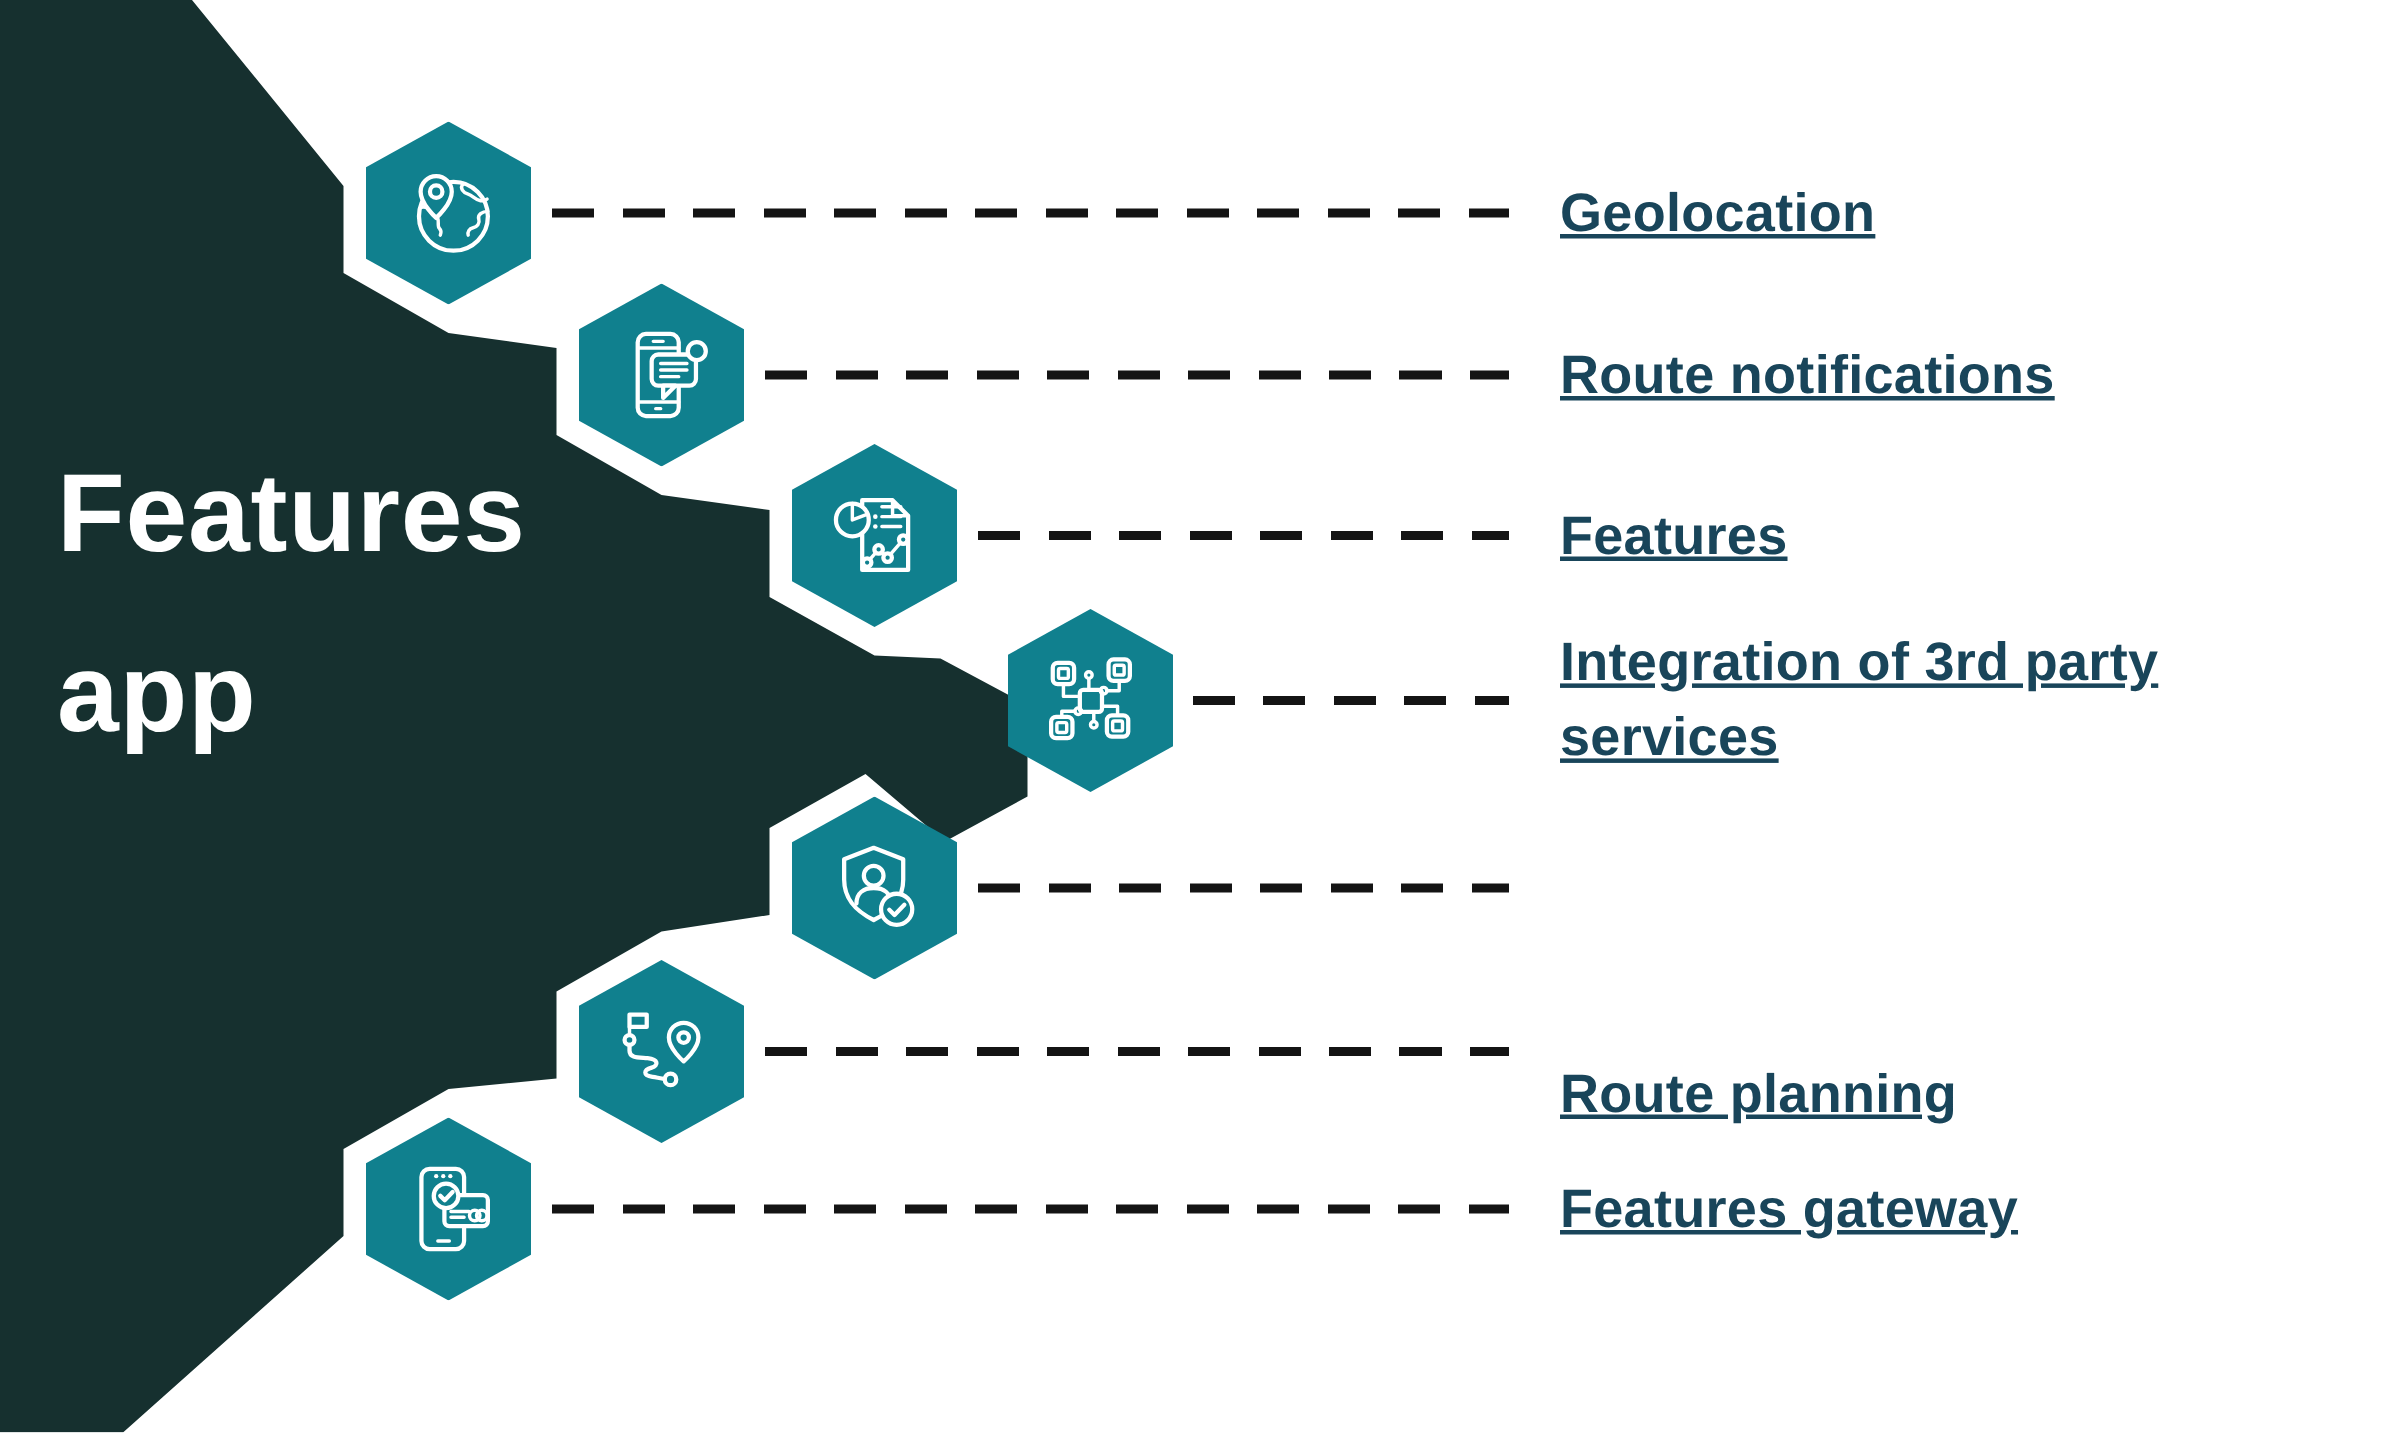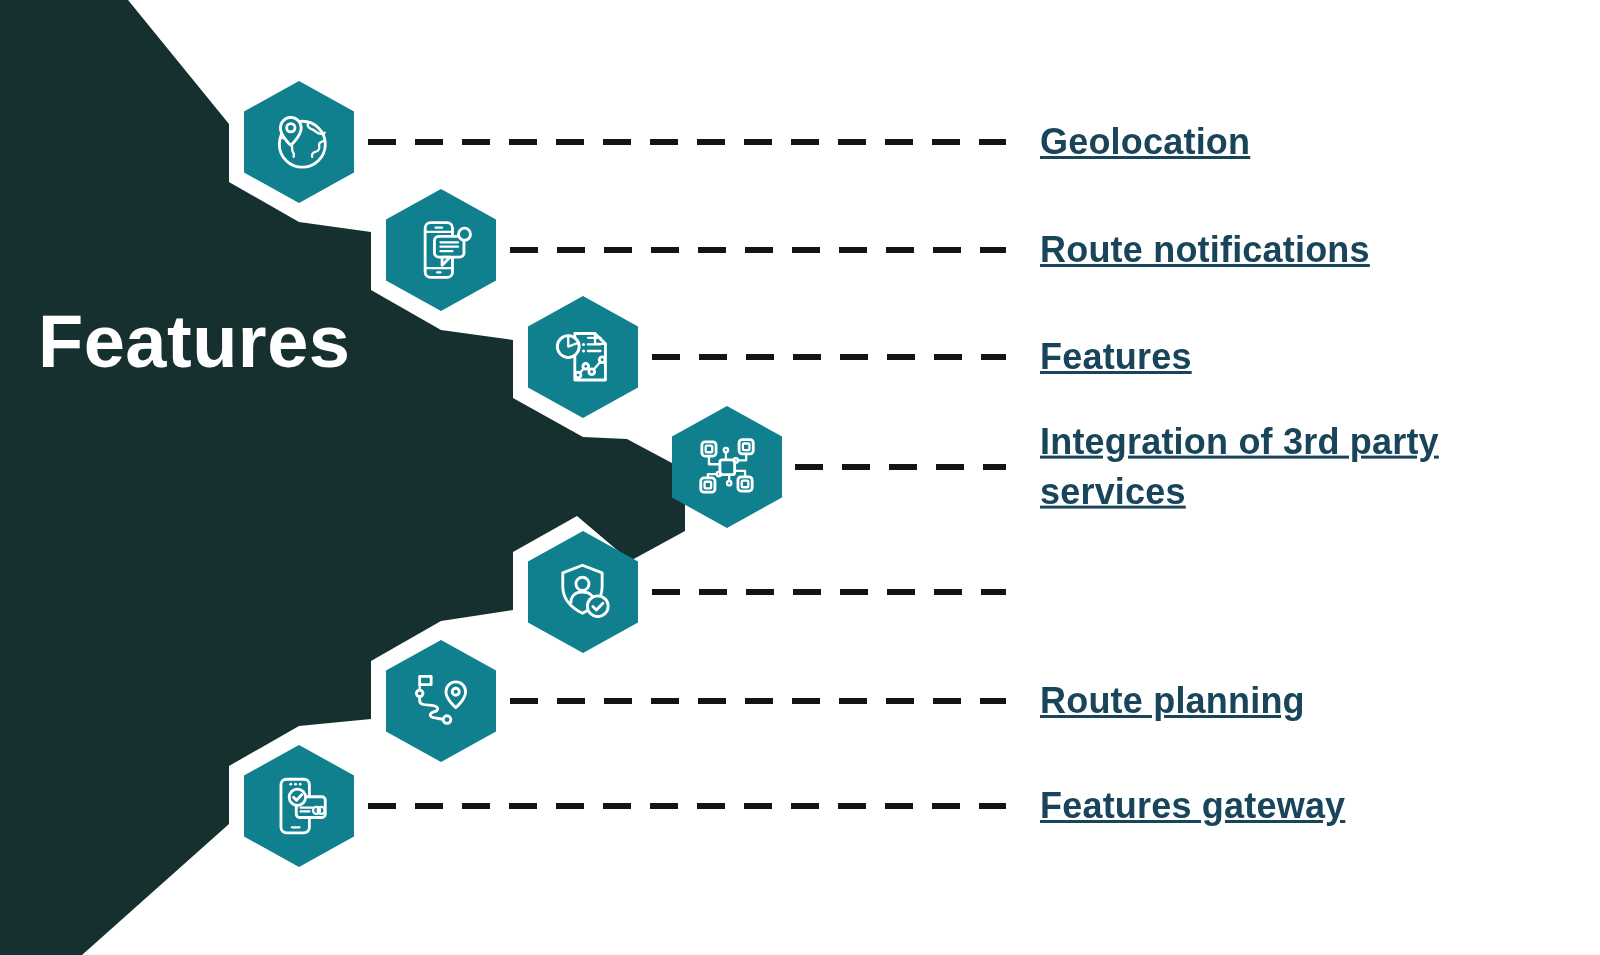--- a/index.html
+++ b/index.html
@@ -57,20 +57,21 @@
 <body>
 
 <div class="canvas">
 
   <svg class="triangle-svg" viewBox="0 0 1600 955" preserveAspectRatio="none">
     <polygon points="0,0 128,0 229,124 229,182 299,222 371,232 371,290 441,330 513,340 513,398 583,437 627,439 685,470 685,531 630,561 577,516 513,552 513,610 441,621 371,661 371,719 299,726 229,766 229,824 82,955 0,955"></polygon>
   </svg>
 
   <h1 class="title">
     <span>Features</span>
+    <span>app</span>
   </h1>
 
   <div class="hex" style="left:244px;top:81px">
     <svg class="icon" viewBox="0 0 64 64">
       <circle cx="35" cy="34" r="21"></circle>
       <path class="thin" d="M41 14 c-2.5 3 0 5.5 3 6.5 c3 1 4 3.5 7.5 4 c1.5 0.2 3 -0.3 4 -1"></path>
       <path class="thin" d="M56 31 c-3.5 0 -6.5 2 -5.5 5 c0.7 2.2 -1 4.5 -3.5 5 c-2.5 0.5 -3.5 2.5 -3 4.5"></path>
       <path class="thin" d="M15.5 28.5 c2.5 -0.5 5 0.5 5.5 2.5 c0.5 2.5 3.5 2 4.5 4.5 c0.8 2 -0.5 4.5 1 6 c1.2 1.2 1 2.8 0.5 4"></path>
       <path class="fill-teal" d="M24.5 9.5 a9.5 9.5 0 0 1 9.5 9.5 c0 7.5 -9.5 16 -9.5 16 s-9.5 -8.5 -9.5 -16 a9.5 9.5 0 0 1 9.5 -9.5 z"></path>
       <circle cx="24.5" cy="19" r="3.8"></circle>
@@ -153,21 +154,21 @@
       <path d="M12.5 9.5 h10.5 V17 H12.5 Z"></path>
       <path class="thin" d="M12.5 17 V22"></path>
       <circle cx="12.5" cy="25" r="3"></circle>
       <path d="M12.5 28 v3.5 c0 4.5 5.5 4 11 4.5 c6.5 0.6 7 4.5 2.5 5.8 c-5 1.4 -5.5 4.7 0.5 5.7 c3 0.5 5.3 0.8 7.3 1.2"></path>
       <circle cx="37.5" cy="49" r="3.5"></circle>
       <path d="M45.5 14.5 a9 9 0 0 1 9 9 c0 7 -9 14.5 -9 14.5 s-9 -7.5 -9 -14.5 a9 9 0 0 1 9 -9 z"></path>
       <circle cx="45.5" cy="23.5" r="3.2"></circle>
     </svg>
   </div>
   <div class="dash" style="left:510px;top:698px;width:496px"></div>
-  <div class="label" style="top:701px">Route planning</div>
+  <div class="label" style="top:729px">Route planning</div>
 
   <div class="hex" style="left:244px;top:745px">
     <svg class="icon" viewBox="0 0 64 64">
       <rect x="15.5" y="7.5" width="26" height="49" rx="5"></rect>
       <circle class="dot" cx="24.5" cy="12" r="1.3"></circle>
       <circle class="dot" cx="28.8" cy="12" r="1.3"></circle>
       <circle class="dot" cx="33.1" cy="12" r="1.3"></circle>
       <path class="thin" d="M25.5 51.5 h7"></path>
       <rect class="fill-teal" x="29.5" y="23.5" width="26.5" height="19" rx="3"></rect>
       <path class="thin" d="M33.5 33.5 h11 M33.5 37 h8"></path>

